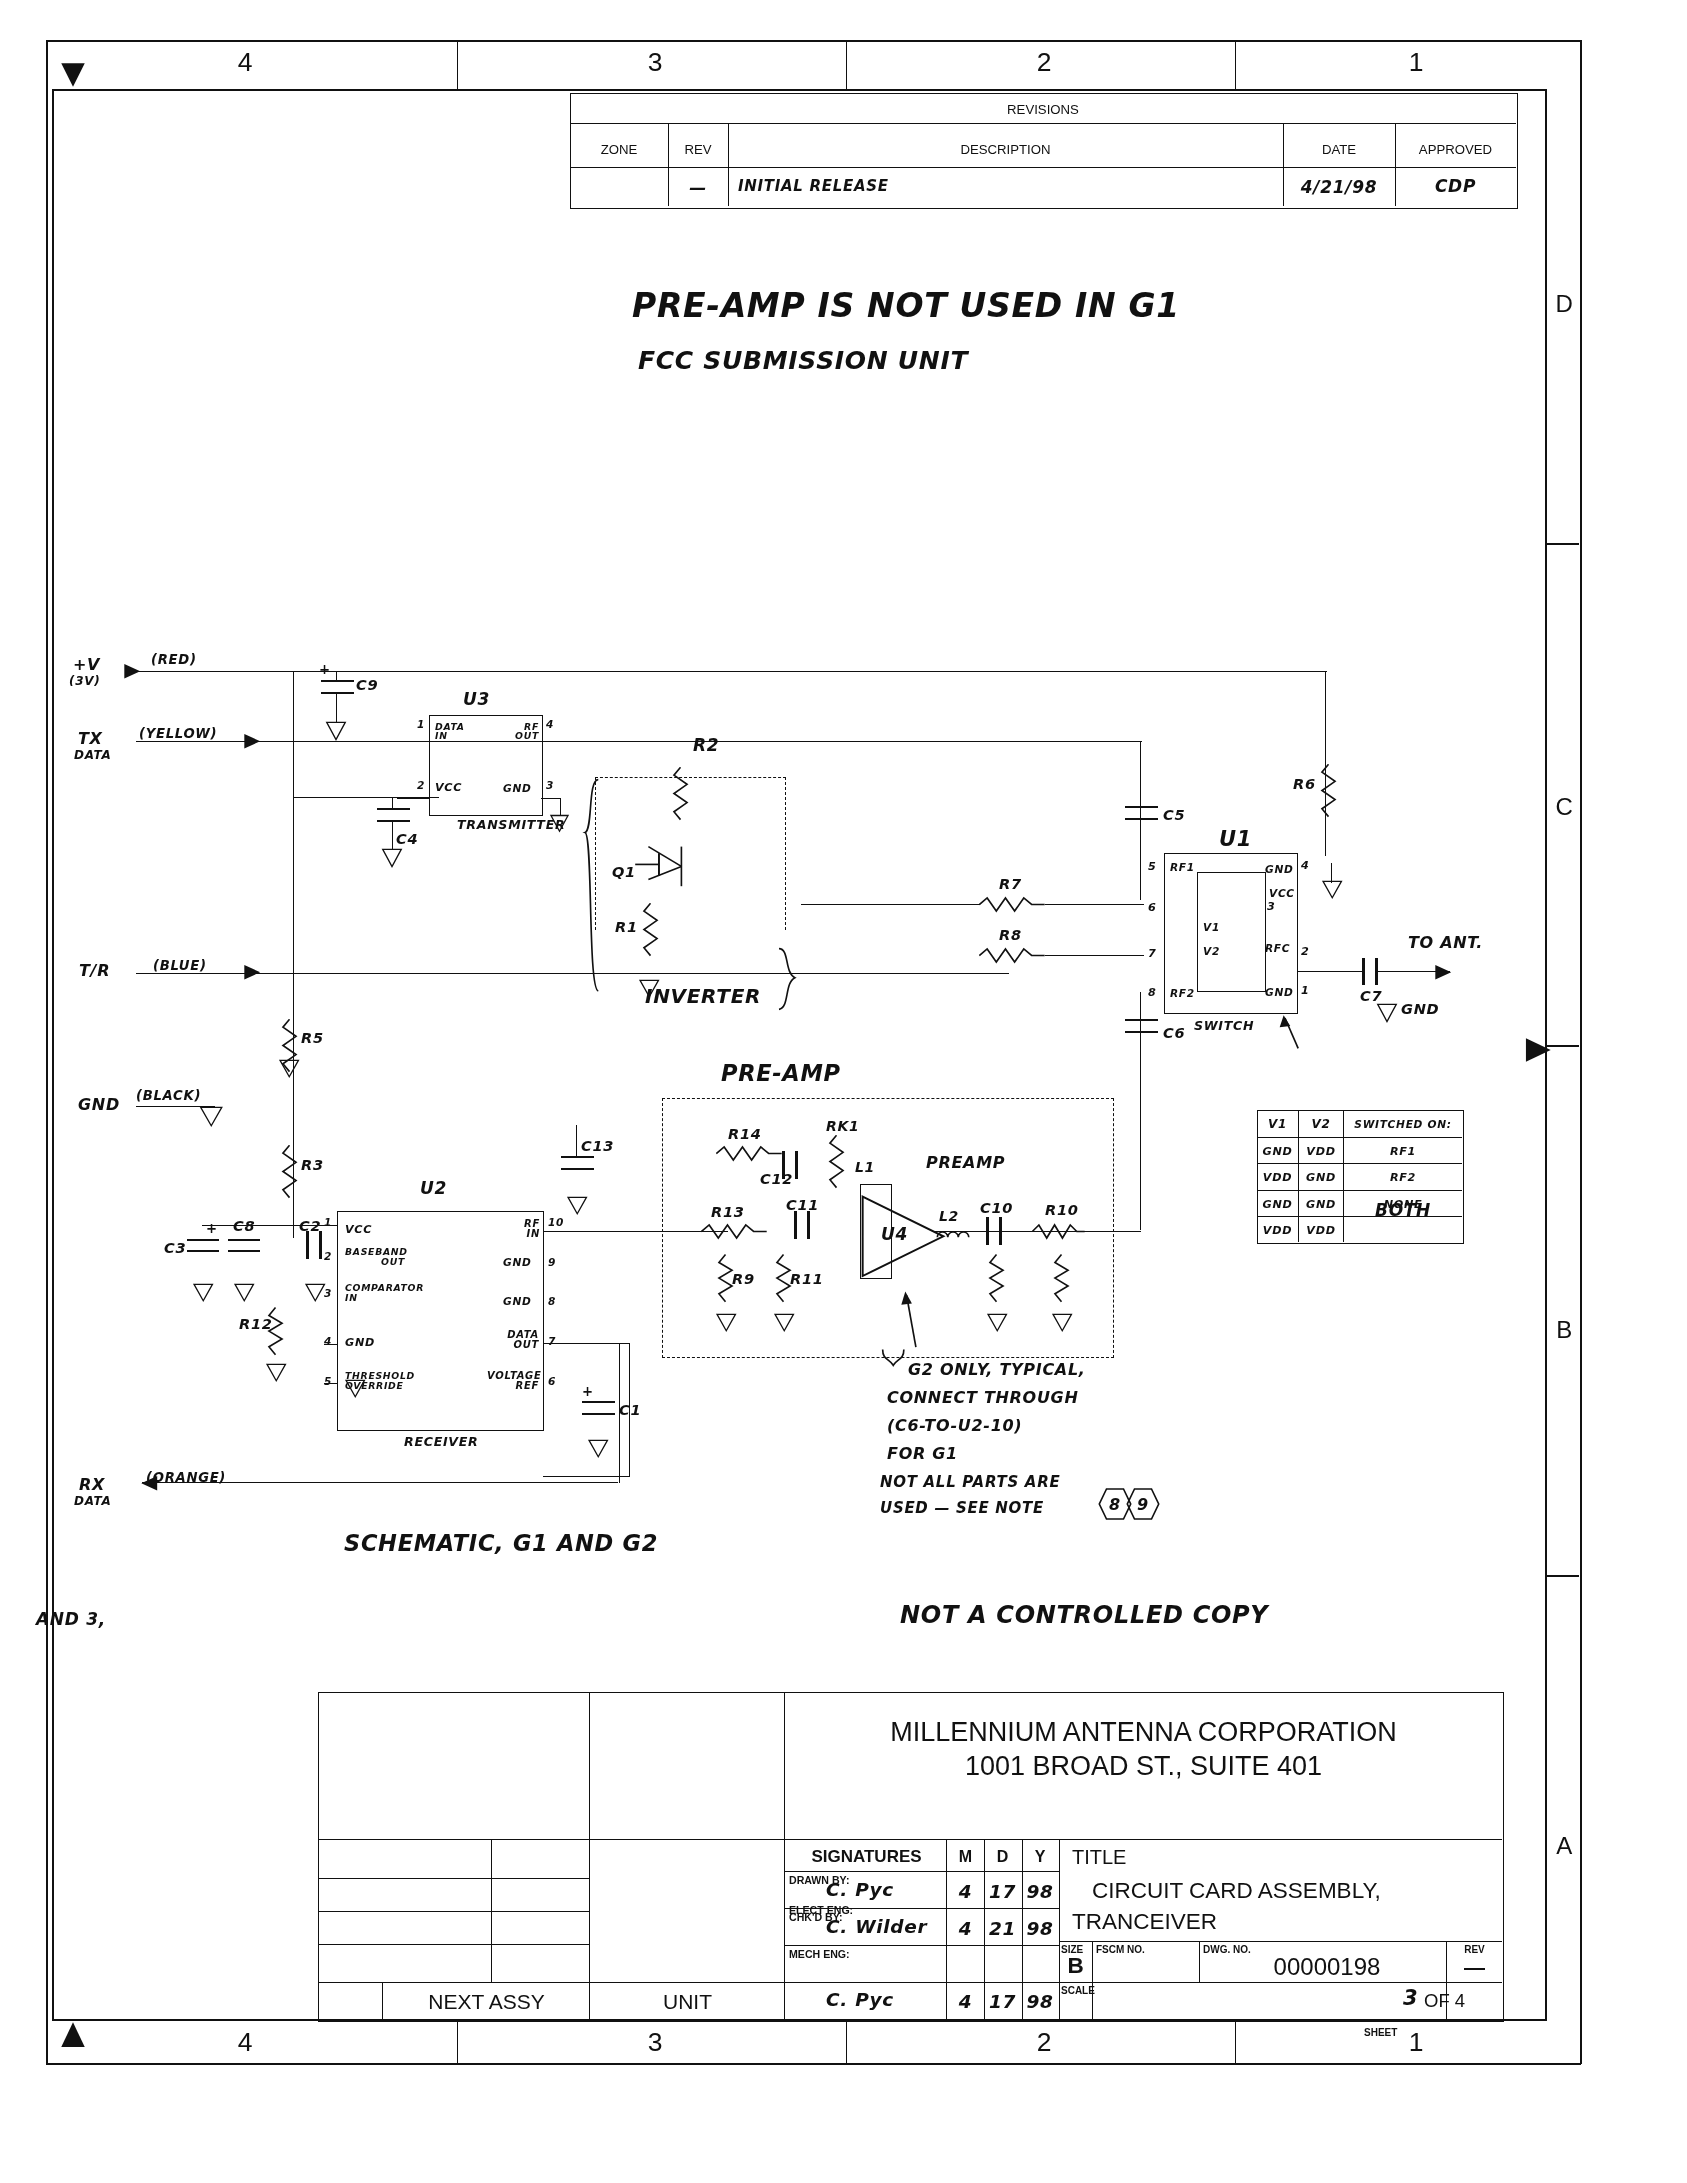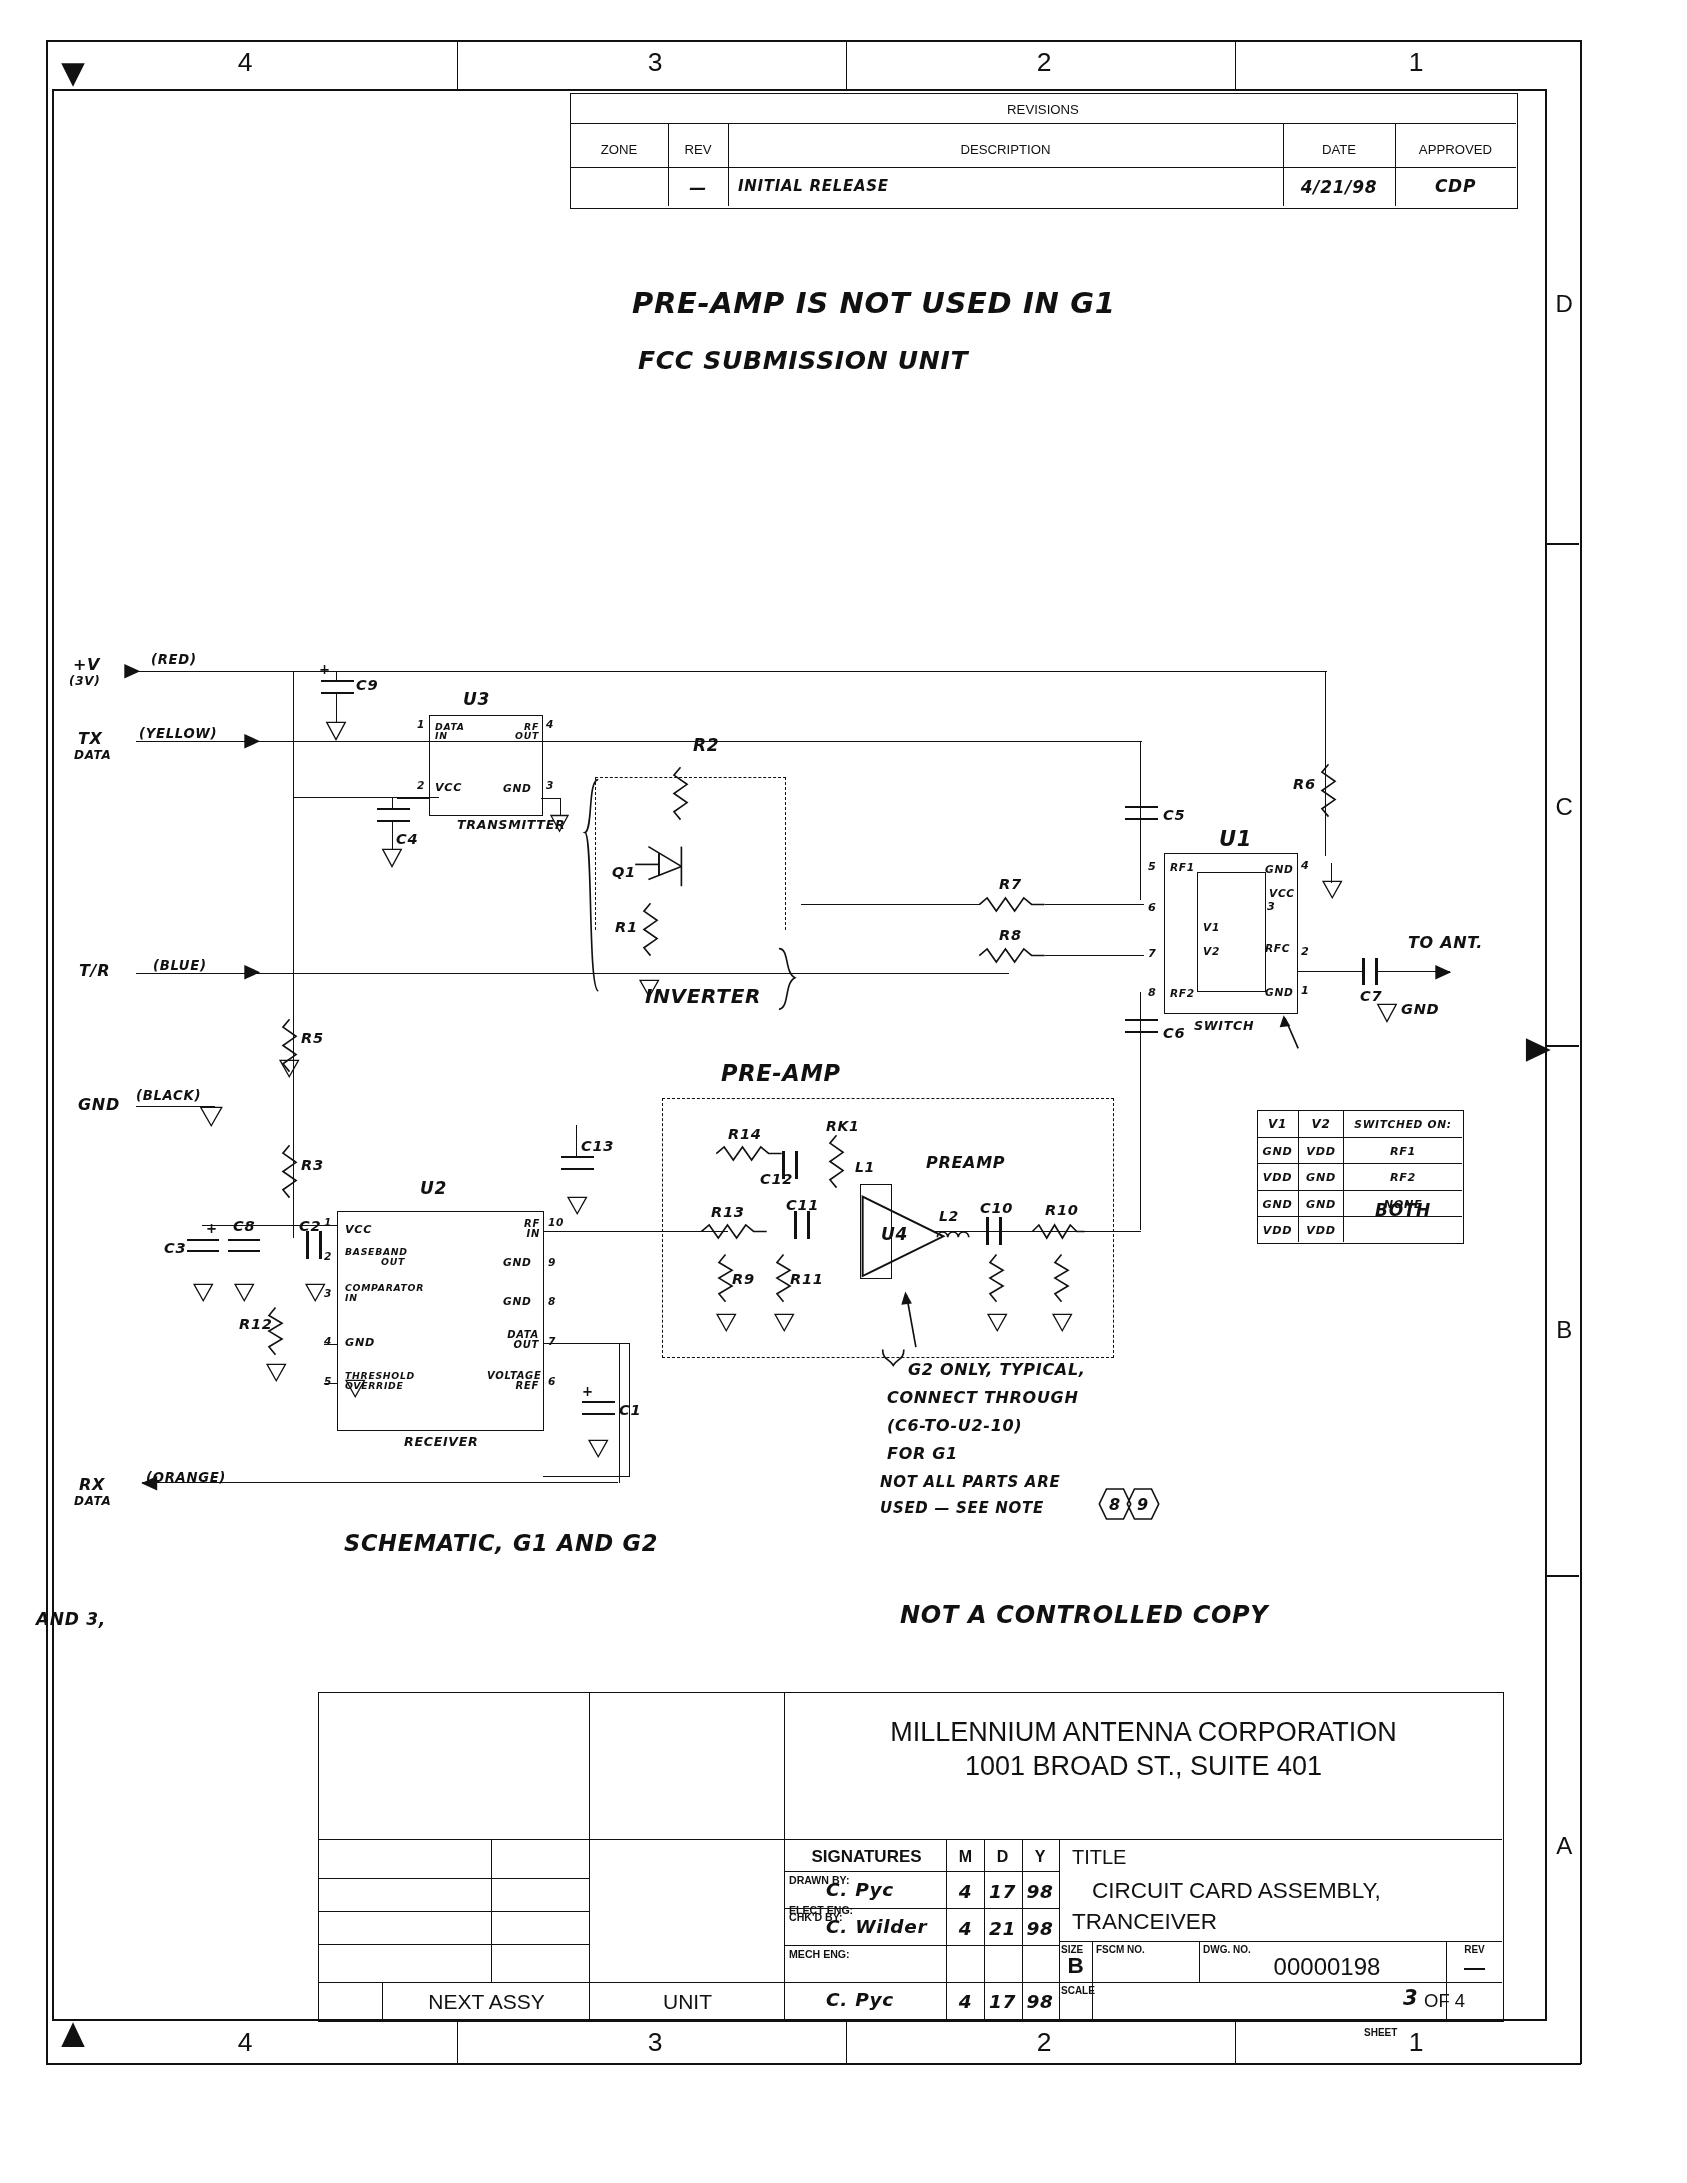--- a/index.html
+++ b/index.html
@@ -124,21 +124,21 @@
   <div class="abs hand lft" style="left:738px;top:173px;width:529px;height:26.5px;font-size:15px;">
       <span>INITIAL RELEASE</span>
     </div>
   <div class="abs hand ctr" style="left:1284px;top:172px;width:110px;height:29px;font-size:17px;">
       <span>4/21/98</span>
     </div>
   <div class="abs hand ctr" style="left:1395px;top:171px;width:121px;height:29px;font-size:17px;">
       <span>CDP</span>
     </div>
 
-  <div class="abs hand" style="left:632px;top:286px;font-size:29px;"><span>PRE-AMP IS NOT USED IN G1</span></div>
+  <div class="abs hand" style="left:632px;top:286px;font-size:33px;"><span>PRE-AMP IS NOT USED IN G1</span></div>
   <div class="abs hand" style="left:638px;top:346px;font-size:25px;"><span>FCC SUBMISSION UNIT</span></div>
 
   <div class="abs hand" style="left:73px;top:655px;font-size:16px;"><span>+V</span></div>
   <div class="abs hand" style="left:69px;top:674px;font-size:12px;"><span>(3V)</span></div>
   <div class="abs hand" style="left:151px;top:652px;font-size:13.2px;"><span>(RED)</span></div>
 
   <div class="abs hand" style="left:78px;top:729px;font-size:16px;"><span>TX</span></div>
   <div class="abs hand" style="left:74px;top:748px;font-size:12px;"><span>DATA</span></div>
   <div class="abs hand" style="left:139px;top:726px;font-size:13.2px;"><span>(YELLOW)</span></div>
 

